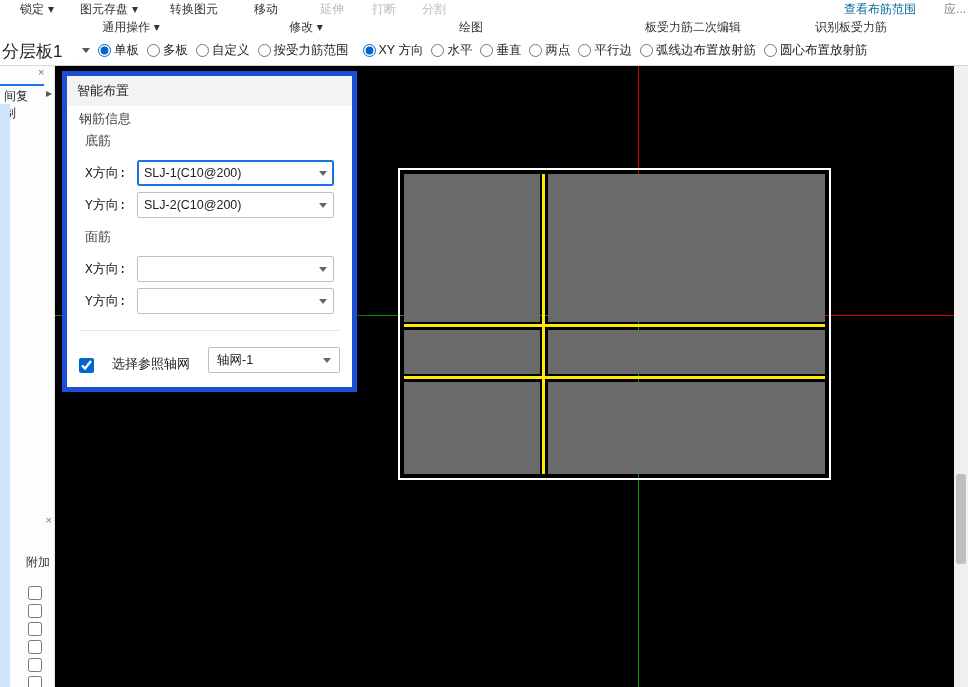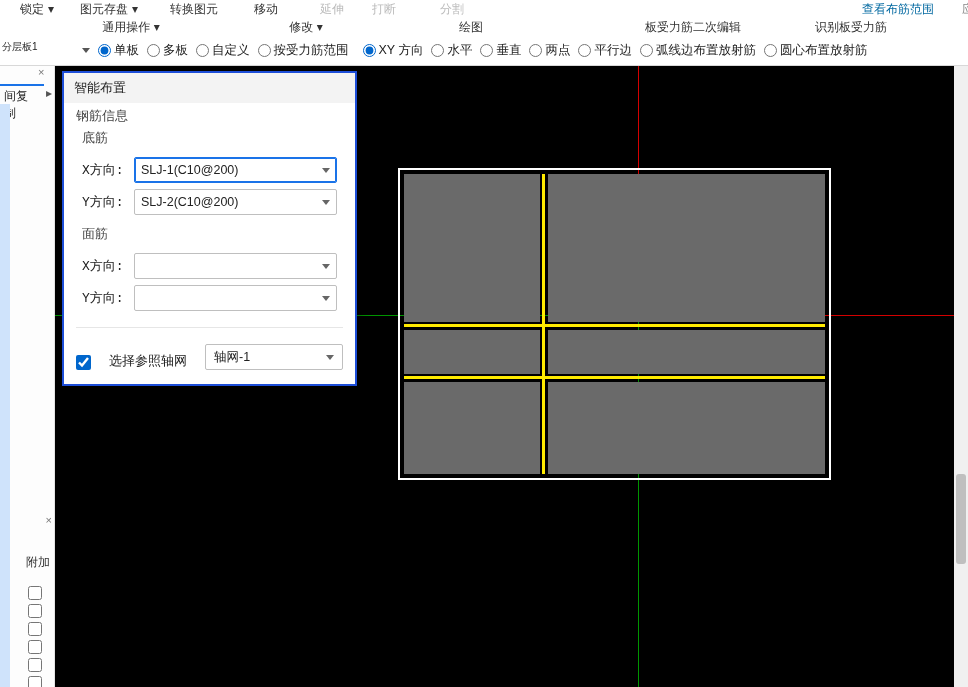--- a/index.html
+++ b/index.html
@@ -6,21 +6,21 @@
 body { width: 968px; height: 687px; overflow: hidden; background: #fff; position: relative; }
 
 
 .ribbon-row1 { display:flex; align-items:center; padding: 0 4px; height:18px; font-size:12px; color:#333; gap:18px; }
 .ribbon-row1 .frag { display:flex; align-items:center; gap:4px; white-space:nowrap; }
 .ribbon-row2 { display:flex; align-items:center; height:18px; font-size:12px; color:#333;padding-left:11px; }
 .ribbon-row2 .group { text-align:center; }
 
 
 .toolbar2 { display:flex; align-items:center; height:30px; border-bottom:1px solid #d8d8d8; font-size:12.5px; color:#222; padding-left:2px; }
-.toolbar2 .layer-combo { width:78px; height:22px; border:none; font-size:10px; }
+.toolbar2 .layer-combo { width:78px; height:22px; border:none; font-size:17px; }
 .toolbar2 .dd-icon { width:0;height:0;border-left:4px solid transparent;border-right:4px solid transparent;border-top:5px solid #555;margin-left:2px;margin-right:8px; }
 .radios-row { display:flex; align-items:center; gap:2px; }
 .radios-row label { display:flex; align-items:center; gap:3px; margin-right:6px; cursor:pointer; white-space:nowrap; }
 .radios-row input[type=radio] { width:13px; height:13px; accent-color:#0066cc; }
 
 
 .main { position:absolute; top:66px; left:0; right:0; bottom:0; display:flex; }
 
 
 .sidebar { width:55px; background:#fdfdfd; border-right:1px solid #e4e4e4; position:relative; }
@@ -48,21 +48,21 @@
 .slab { position:absolute; left:343px; top:102px; width:433px; height:312px; border:2px solid #fff; }
 .slab .cell { position:absolute; background:#6a6a6a; }
 .slab .yline-v { position:absolute; width:3px; background:#ffeb00; top:4px; bottom:4px; }
 .slab .yline-h { position:absolute; height:3px; background:#ffeb00; left:4px; right:4px; }
 
 
 .vscroll { position:absolute; right:0; top:0; bottom:0; width:14px; background:#f0f0f0; }
 .vscroll .thumb { position:absolute; left:2px; width:10px; background:#bfbfbf; border-radius:3px; }
 
 
-.panel { position:absolute; left:62px; top:71px; width:295px; background:#fff; border:2px solid #1d4ed8; box-shadow:3px 3px 10px rgba(0,0,0,.35); font-size:13px; color:#222; }
+.panel { position:absolute; left:62px; top:71px; width:295px; background:#fff; border:5px solid #1d4ed8; box-shadow:3px 3px 10px rgba(0,0,0,.35); font-size:13px; color:#222; }
 .panel .title { background:#f3f3f3; padding:6px 10px; font-size:13px; }
 .panel .row-radios { padding:8px 10px 4px; display:flex; gap:16px; }
 .panel .row-radios label { display:flex; align-items:center; gap:4px; cursor:pointer; }
 .panel .row-radios input { accent-color:#0066cc; }
 .panel .grouplbl { padding:4px 12px 0; color:#444; }
 .panel .subgroup { padding:4px 18px; }
 .panel .subgroup .dir-row { display:flex; align-items:center; gap:6px; margin:6px 0; }
 .panel .subgroup .dir-row .lbl { width:46px;font-family:Liberation Mono, monospace; }
 .panel .subgroup .combo { flex:1; height:26px; border:1px solid #bfbfbf; border-radius:2px; padding:2px 6px; display:flex; align-items:center; justify-content:space-between; background:#fff; font-size:12.5px; }
 .panel .subgroup .combo.focused { border-color:#1a73e8; box-shadow:0 0 0 1px #1a73e8 inset; }
@@ -85,21 +85,21 @@
     </span>
   <span class="frag" style="margin-left:18px">
       <span>移动</span>
     </span>
   <span class="frag" style="margin-left:24px;color:#bbb">
       <span>延伸</span>
     </span>
   <span class="frag" style="margin-left:10px;color:#bbb">
       <span>打断</span>
     </span>
-  <span class="frag" style="margin-left:26px;color:#bbb">
+  <span class="frag" style="margin-left:8px;color:#bbb">
       <span>分割</span>
     </span>
   <span class="frag" style="margin-left:380px;color:#0369a1">
       <span>查看布筋范围</span>
     </span>
   <span class="frag" style="margin-left:10px;color:#888">
       <span>应...</span>
     </span>
 </div>
 

